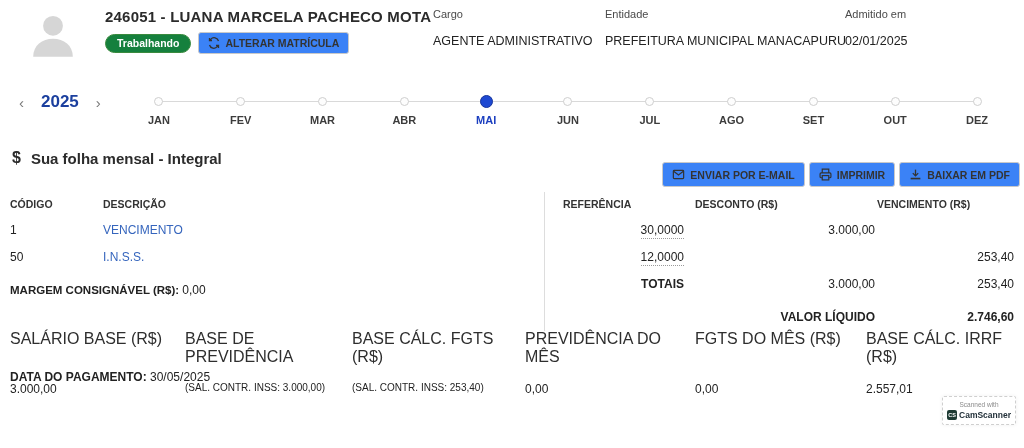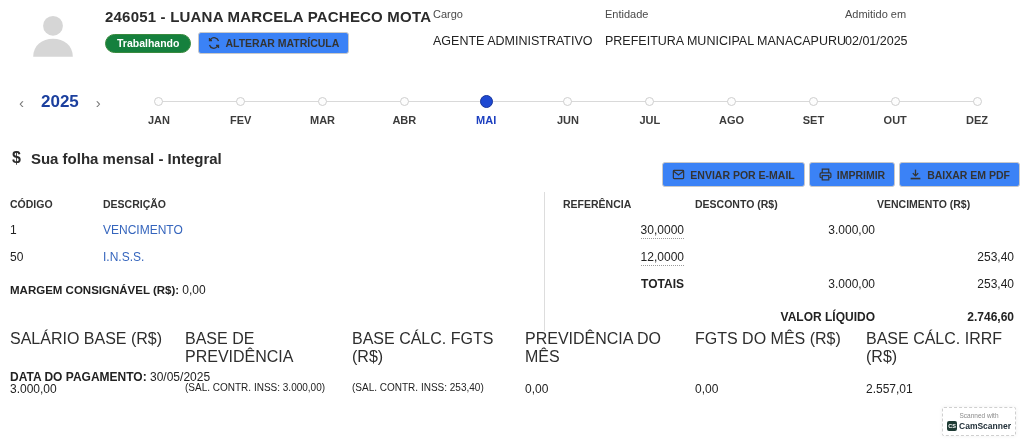--- a/index.html
+++ b/index.html
@@ -87,21 +87,21 @@
   }
   .sum-label { font-size:16px; font-weight:400; color:#2e2e2e; padding-bottom:16px; }
   .sum-value { font-size:12px; color:#222; }
   .sum-value.small { font-size:10px; }
 
   .paydate { position:absolute; left:10px; top:370px; font-size:12px; }
   .paydate .pd-label { font-weight:700; }
 
   
   .camscan {
-    position:absolute; right:8px; bottom:12px; width:74px;
+    position:absolute; right:8px; bottom:23px; width:74px;
     background:#fff; border:1px dashed #cfcfcf; border-radius:2px;
     padding:4px 4px 4px; text-align:center; box-shadow:0 0 4px rgba(0,0,0,.06);
   }
   .cs-line1 { font-size:6.5px; color:#8a8a8a; margin-bottom:2px; }
   .cs-line2 { display:flex; align-items:center; justify-content:center; gap:2px; }
   .cs-logo {
     width:10px; height:10px; background:#1d3a33; border-radius:2px;
     color:#fff; font-size:5.5px; font-weight:700; line-height:10px; text-align:center;
   }
   .cs-name { font-size:8.5px; font-weight:700; color:#23313a; }

